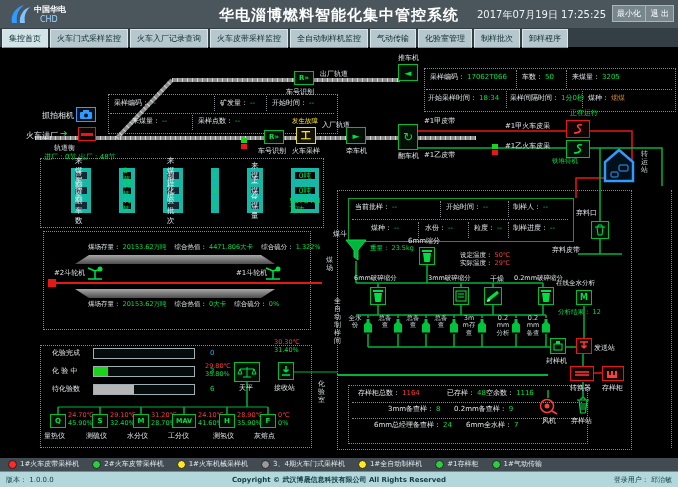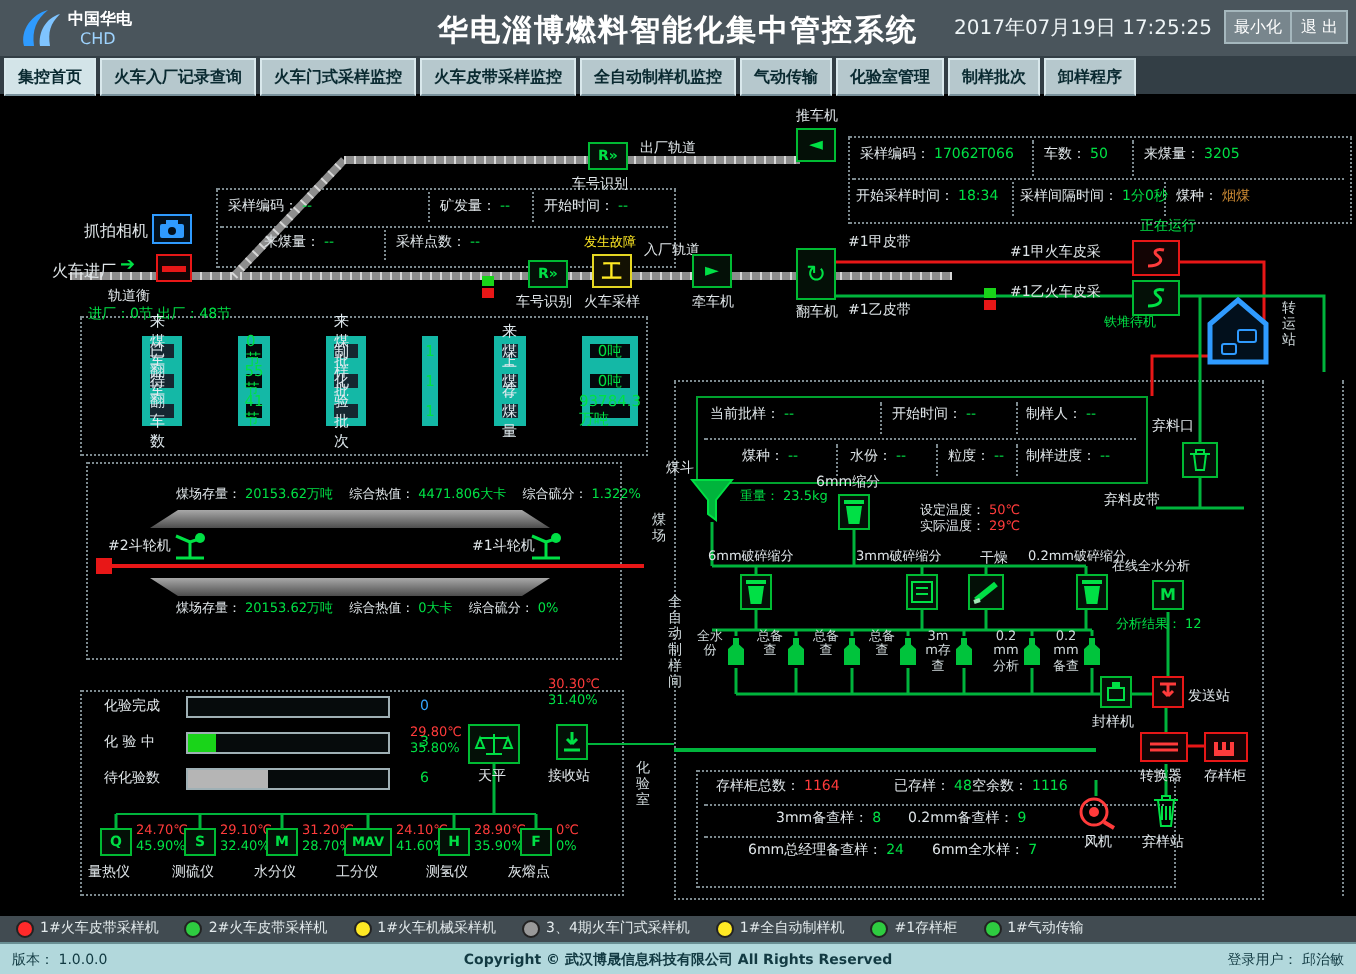--- a/index.html
+++ b/index.html
@@ -31,21 +31,21 @@
   .pile.bot{clip-path:polygon(0 0,100% 0,93% 100%,7% 100%);}
   .bar{position:absolute;width:100px;height:9px;border:1px solid #9fb0b5;background:#060b0c;z-index:3;}
   .fill{height:100%;}
   .stats{position:absolute;display:grid;grid-template-columns:48px 44px 48px 36px 44px 56px;
          grid-auto-rows:15px;z-index:3;}
   .cl,.cv{border:4px solid #14b8a6;display:flex;align-items:center;justify-content:center;
           font-size:7.5px;box-sizing:border-box;margin-left:28px;}
   .cl{background:#152731;color:#dfe9ee;}
   .cv{background:#03080b;color:#00e045;}
   .tabs{position:absolute;left:2px;top:29px;display:flex;gap:2px;z-index:3;}
-  .tab{background:#b6c8cd;color:#0a2a31;font-size:8px;font-weight:bold;padding:3px 6px;
+  .tab{background:#b6c8cd;color:#0a2a31;font-size:8px;font-weight:normal;padding:3px 6px;
        border:1px solid #d9e8ec;border-bottom-color:#78909a;cursor:pointer;text-align:center;}
   .tab.active{background:#d3e4e8;}
   .btn{position:absolute;background:#78868d;border:1px solid #a5b7bd;color:#fff;font-size:8px;
        padding:2px 4px;z-index:3;cursor:pointer;}
   .legend{position:absolute;left:8px;top:459px;display:flex;gap:13px;align-items:center;z-index:3;}
   .litem{display:flex;align-items:center;gap:3px;font-size:7px;color:#e2e9eb;}
   .ldot{width:7px;height:7px;border-radius:50%;display:inline-block;border:1px solid #222;}
   .ftxt{position:absolute;font-size:7px;color:#123a42;z-index:3;white-space:nowrap;}
   svg.wires{position:absolute;left:0;top:0;z-index:2;}
   .icon-svg{display:block;}
@@ -68,22 +68,22 @@
   </svg>
   <div class="t" style="left:34px;top:5px;font-weight:bold;color:#fff">中国华电</div>
   <div class="t" style="left:40px;top:15px;color:#9fd4ff">CHD</div>
   <div class="title">华电淄博燃料智能化集中管控系统</div>
   <div class="t" style="right:72px;left:auto;top:9px;font-size:10px;color:#eef4f6">2017年07月19日 17:25:25</div>
   <div class="btn" style="right:32px;top:5px">最小化</div>
   <div class="btn" style="right:4px;top:5px">退 出</div>
 
   <div class="tabs">
     <div class="tab active">集控首页</div>
+    <div class="tab">火车门式采样监控</div>
     <div class="tab">火车入厂记录查询</div>
-    <div class="tab">火车门式采样监控</div>
     <div class="tab">火车皮带采样监控</div>
     <div class="tab">全自动制样机监控</div>
     <div class="tab">气动传输</div>
     <div class="tab">化验室管理</div>
     <div class="tab">制样批次</div>
     <div class="tab">卸样程序</div>
   </div>
 
   <svg class="wires" width="678" height="487" viewBox="0 0 678 487">
     <g stroke="#8d8d8d" stroke-width="4" fill="none">

